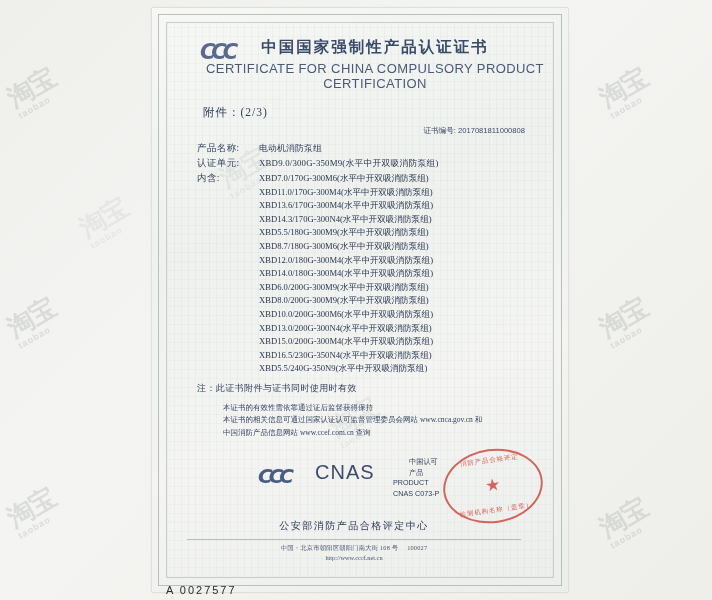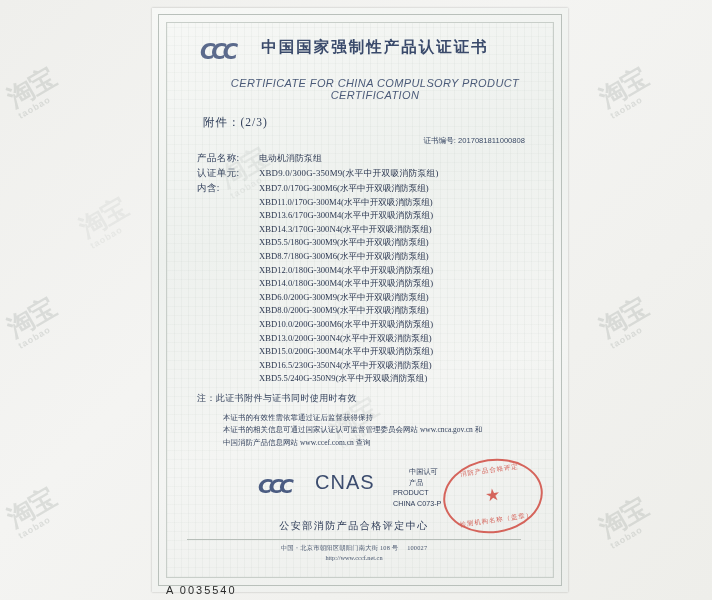--- a/index.html
+++ b/index.html
@@ -37,25 +37,25 @@
   
   .hdr{position:relative;padding:14px 0 4px 0;text-align:center;}
   .ccc-logo{
     position:absolute;left:24px;top:14px;width:52px;height:30px;
     color:#5b6a8c;font-family:"DejaVu Sans", sans-serif;font-weight:bold;
     font-size:21px;letter-spacing:-4px;line-height:30px;text-align:center;
     font-style:italic;
   }
   .title-cn{
     font-size:15.5px;color:#3a4a6b;letter-spacing:2px;font-weight:bold;
-    margin:0 0 19px 30px;
+    margin:0 0 3px 30px;
   }
   .title-en{
-    font-size:11px;color:#4a5a78;letter-spacing:.4px;
-    font-family:"Liberation Sans", sans-serif;margin:0 0 0 30px;font-style:italic;
+    font-size:13px;color:#4a5a78;letter-spacing:.4px;
+    font-family:"Liberation Sans", sans-serif;margin:0 0 0 30px;
   }
   .attach{
     margin:10px 0 6px 36px;font-size:11.5px;color:#32405c;letter-spacing:1px;
     text-align:left;
   }
   .certno{
     text-align:right;margin:0 28px 6px 0;font-size:7.6px;color:#3b4a66;
     font-family:"Liberation Sans", sans-serif;
   }
   
@@ -207,21 +207,21 @@
 
         <div class="marks">
           <div class="mk-ccc">CCC</div>
           <div class="mk-cnas">
             <span>CNAS</span>
           </div>
           <div class="mk-txt">
             <div class="cn">中国认可</div>
             <div class="cn">产品</div>
             <div>PRODUCT</div>
-            <div>CHINA C073-P</div>
+            <div>CNAS C073-P</div>
           </div>
           <div class="stamp">
             <div class="t1">消防产品合格评定</div>
             <div class="star">★</div>
             <div class="t2">检测机构名称（盖章）</div>
           </div>
         </div>
 
       </div>
 
@@ -236,14 +236,14 @@
         <div class="web">http://www.cccf.net.cn</div>
       </div>
 
     </div>
   </div>
 
   <div class="wm wm-g"><span class="big">淘宝</span><span class="sm">taobao</span></div>
   <div class="wm wm-h"><span class="big">淘宝</span><span class="sm">taobao</span></div>
   <div class="wm wm-i"><span class="big">淘宝</span><span class="sm">taobao</span></div>
 
-  <div class="serial">A 0035540</div>
+  <div class="serial">A 0027577</div>
 </div>
 
 </body></html>

